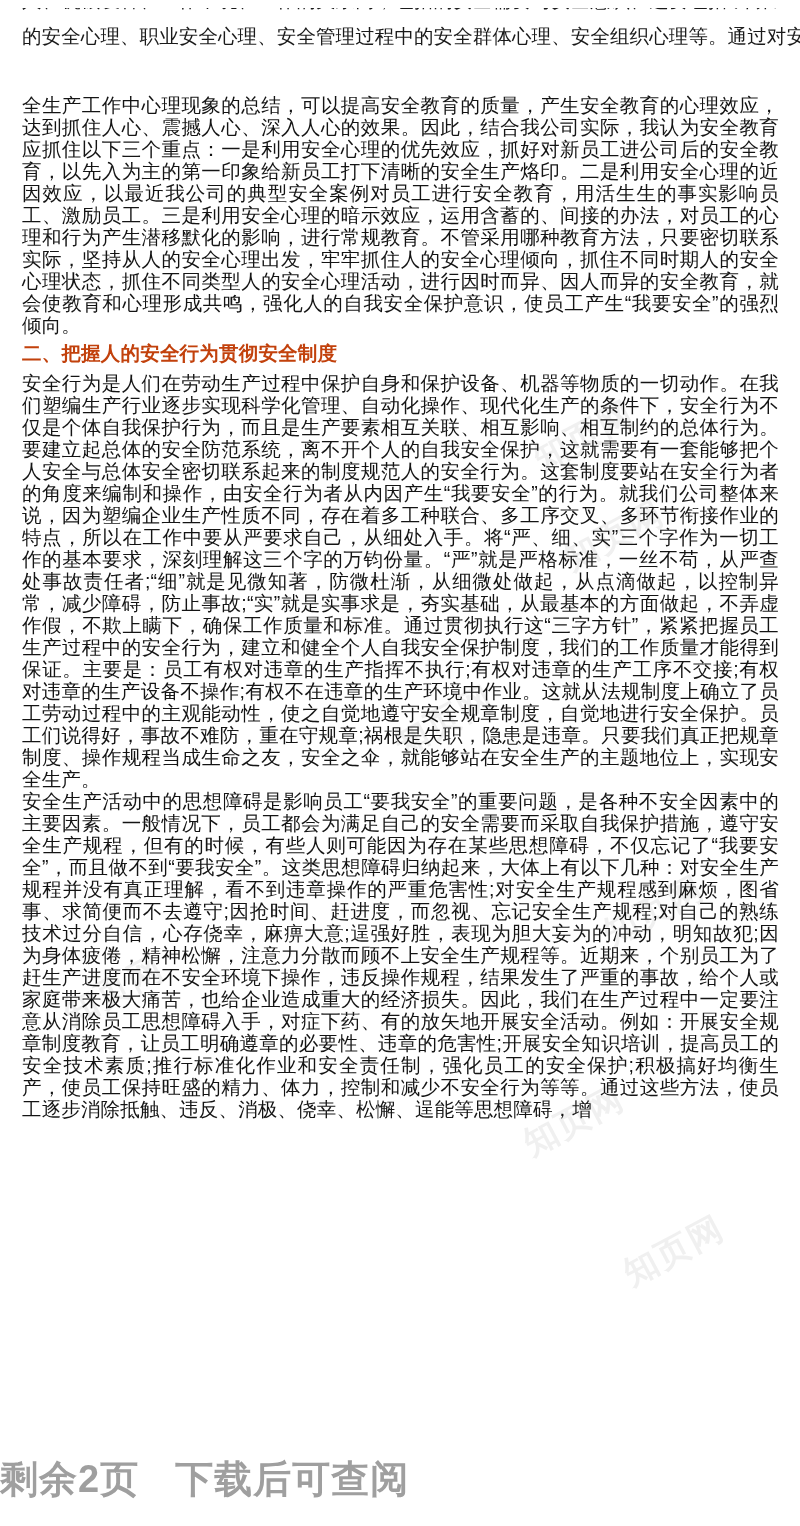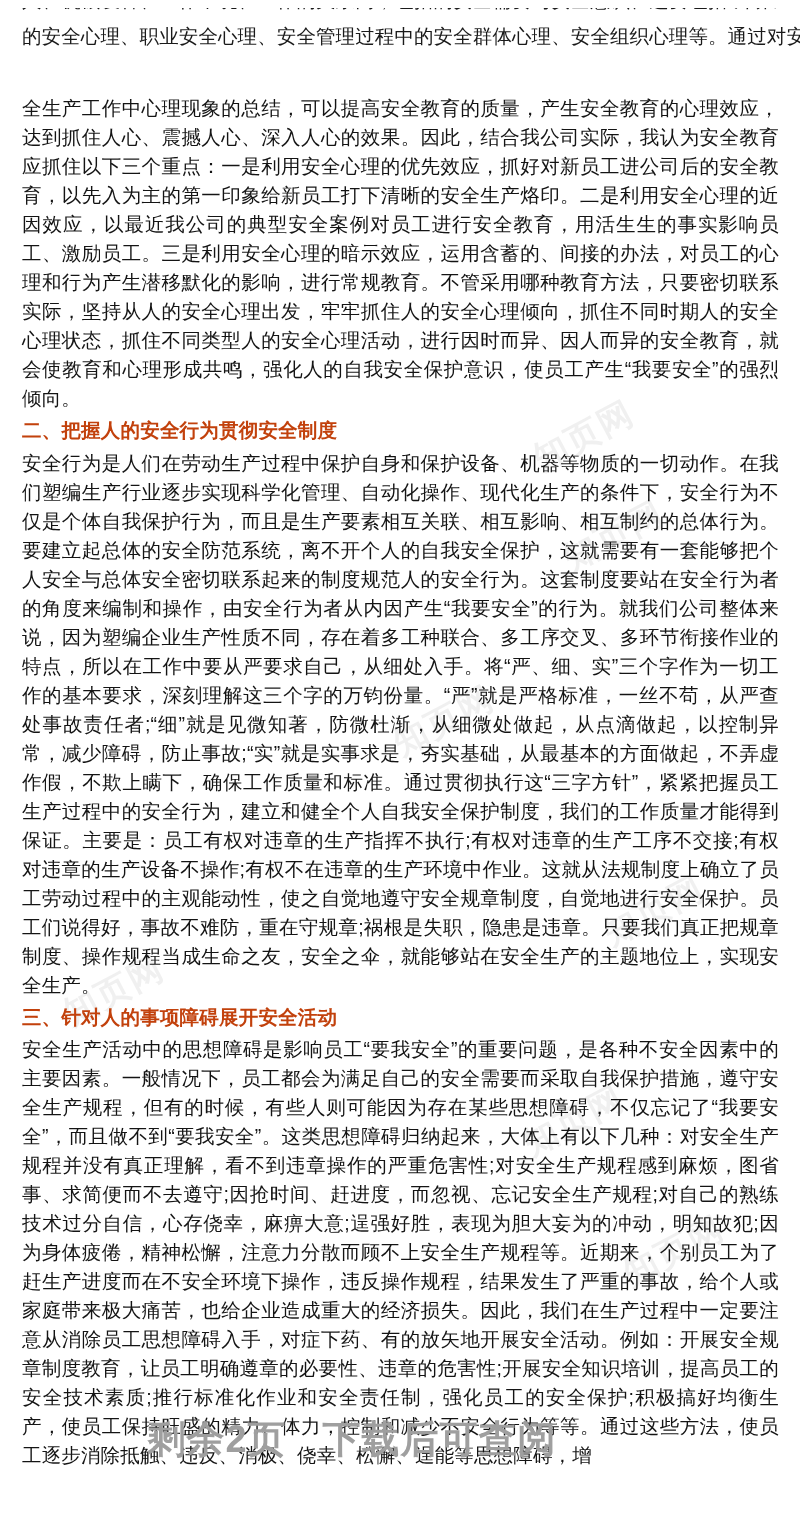--- a/index.html
+++ b/index.html
@@ -50,21 +50,21 @@
   
   .doc-body {
     position: absolute;
     left: 22px;
     top: 86px;
     width: 757px;
   }
   .para {
     margin: 0;
     font-size: 19.5px;
-    line-height: 29px;
+    line-height: 22px;
     color: #141414;
     text-align: justify;
     text-justify: inter-ideograph;
     letter-spacing: 0.15px;
     text-indent: 0;
   }
   .heading {
     margin: 0;
     font-size: 19.5px;
     line-height: 35.6px;
@@ -90,23 +90,22 @@
   .wm-c { left: 600px; top: 880px; }
   .wm-d { left: 60px;  top: 960px; }
   .wm-e { left: 520px; top: 1090px; }
   .wm-f { left: 620px; top: 1220px; }
   .wm-g { left: 530px; top: 405px; }
 
   
   .footer-notice {
     position: absolute;
     left: 0;
-    top: 1406px;
+    top: 1446px;
     width: 704px;
-    text-align: center;
   }
   .footer-notice span {
     display: inline-block;
     font-size: 38px;
     font-weight: bold;
     color: #9f9f9f;
     letter-spacing: 1px;
   }
   .footer-gap {
     display: inline-block;
@@ -130,21 +129,20 @@
   <div class="wm wm-b">知页网</div>
   <div class="wm wm-c">知页网</div>
   <div class="wm wm-d">知页网</div>
   <div class="wm wm-e">知页网</div>
   <div class="wm wm-f">知页网</div>
 
   <div class="doc-body">
     <p class="para">全生产工作中心理现象的总结，可以提高安全教育的质量，产生安全教育的心理效应，达到抓住人心、震撼人心、深入人心的效果。因此，结合我公司实际，我认为安全教育应抓住以下三个重点：一是利用安全心理的优先效应，抓好对新员工进公司后的安全教育，以先入为主的第一印象给新员工打下清晰的安全生产烙印。二是利用安全心理的近因效应，以最近我公司的典型安全案例对员工进行安全教育，用活生生的事实影响员工、激励员工。三是利用安全心理的暗示效应，运用含蓄的、间接的办法，对员工的心理和行为产生潜移默化的影响，进行常规教育。不管采用哪种教育方法，只要密切联系实际，坚持从人的安全心理出发，牢牢抓住人的安全心理倾向，抓住不同时期人的安全心理状态，抓住不同类型人的安全心理活动，进行因时而异、因人而异的安全教育，就会使教育和心理形成共鸣，强化人的自我安全保护意识，使员工产生“我要安全”的强烈倾向。</p>
     <h2 class="heading">二、把握人的安全行为贯彻安全制度</h2>
     <p class="para">安全行为是人们在劳动生产过程中保护自身和保护设备、机器等物质的一切动作。在我们塑编生产行业逐步实现科学化管理、自动化操作、现代化生产的条件下，安全行为不仅是个体自我保护行为，而且是生产要素相互关联、相互影响、相互制约的总体行为。要建立起总体的安全防范系统，离不开个人的自我安全保护，这就需要有一套能够把个人安全与总体安全密切联系起来的制度规范人的安全行为。这套制度要站在安全行为者的角度来编制和操作，由安全行为者从内因产生“我要安全”的行为。就我们公司整体来说，因为塑编企业生产性质不同，存在着多工种联合、多工序交叉、多环节衔接作业的特点，所以在工作中要从严要求自己，从细处入手。将“严、细、实”三个字作为一切工作的基本要求，深刻理解这三个字的万钧份量。“严”就是严格标准，一丝不苟，从严查处事故责任者;“细”就是见微知著，防微杜渐，从细微处做起，从点滴做起，以控制异常，减少障碍，防止事故;“实”就是实事求是，夯实基础，从最基本的方面做起，不弄虚作假，不欺上瞒下，确保工作质量和标准。通过贯彻执行这“三字方针”，紧紧把握员工生产过程中的安全行为，建立和健全个人自我安全保护制度，我们的工作质量才能得到保证。主要是：员工有权对违章的生产指挥不执行;有权对违章的生产工序不交接;有权对违章的生产设备不操作;有权不在违章的生产环境中作业。这就从法规制度上确立了员工劳动过程中的主观能动性，使之自觉地遵守安全规章制度，自觉地进行安全保护。员工们说得好，事故不难防，重在守规章;祸根是失职，隐患是违章。只要我们真正把规章制度、操作规程当成生命之友，安全之伞，就能够站在安全生产的主题地位上，实现安全生产。</p>
-    <h2 class="heading">三、针对人的事项障碍展开安全活动</h2>
     <p class="para">安全生产活动中的思想障碍是影响员工“要我安全”的重要问题，是各种不安全因素中的主要因素。一般情况下，员工都会为满足自己的安全需要而采取自我保护措施，遵守安全生产规程，但有的时候，有些人则可能因为存在某些思想障碍，不仅忘记了“我要安全”，而且做不到“要我安全”。这类思想障碍归纳起来，大体上有以下几种：对安全生产规程并没有真正理解，看不到违章操作的严重危害性;对安全生产规程感到麻烦，图省事、求简便而不去遵守;因抢时间、赶进度，而忽视、忘记安全生产规程;对自己的熟练技术过分自信，心存侥幸，麻痹大意;逞强好胜，表现为胆大妄为的冲动，明知故犯;因为身体疲倦，精神松懈，注意力分散而顾不上安全生产规程等。近期来，个别员工为了赶生产进度而在不安全环境下操作，违反操作规程，结果发生了严重的事故，给个人或家庭带来极大痛苦，也给企业造成重大的经济损失。因此，我们在生产过程中一定要注意从消除员工思想障碍入手，对症下药、有的放矢地开展安全活动。例如：开展安全规章制度教育，让员工明确遵章的必要性、违章的危害性;开展安全知识培训，提高员工的安全技术素质;推行标准化作业和安全责任制，强化员工的安全保护;积极搞好均衡生产，使员工保持旺盛的精力、体力，控制和减少不安全行为等等。通过这些方法，使员工逐步消除抵触、违反、消极、侥幸、松懈、逞能等思想障碍，增</p>
   </div>
 
   <div class="footer-notice">
     <span>剩余2页</span><span class="footer-gap"></span><span>下载后可查阅</span>
   </div>
 
 </div>
 
 </body></html>

